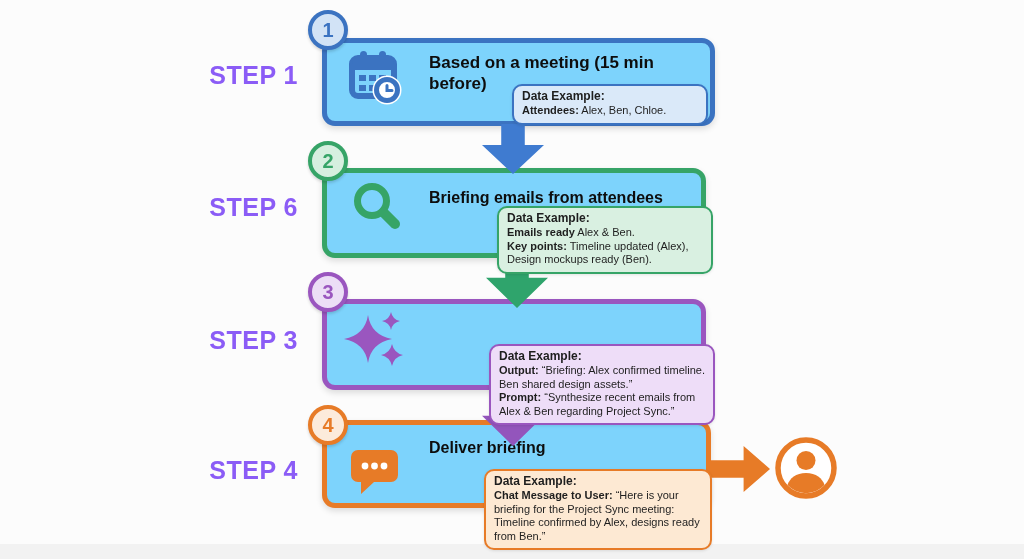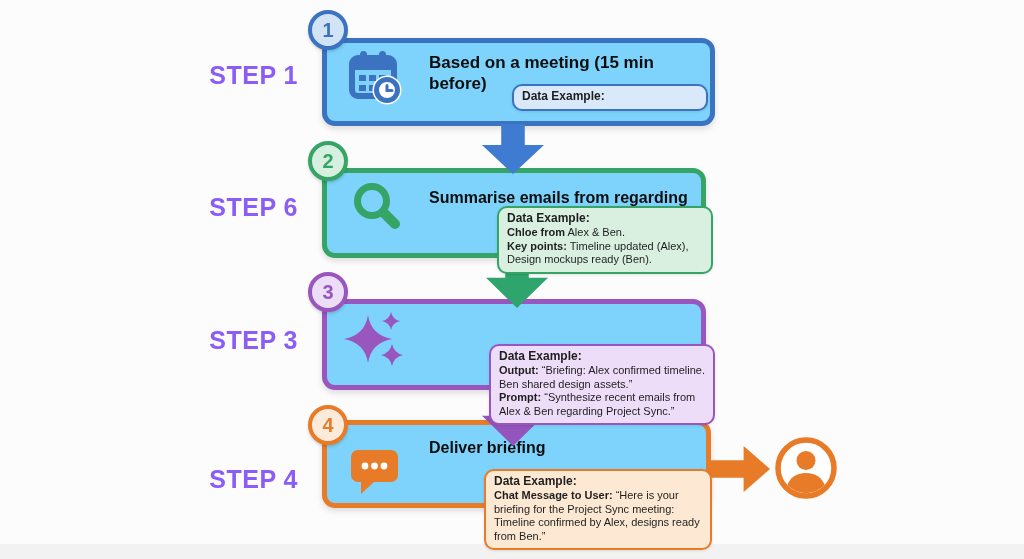--- a/index.html
+++ b/index.html
@@ -56,21 +56,21 @@
   .g2 .step-label{top:193px;} .g2 .box{left:322px;top:168px;width:374px;height:80px;}
   .g2 .num-circle{left:308px;top:141px;} .g2 .step-icon{left:350px;top:180px;}
   .g2 .title{left:424px;top:183px;}
   .g2 .callout{left:497px;top:206px;width:196px;}
 
   .g3 .step-label{top:326px;} .g3 .box{left:322px;top:299px;width:374px;height:81px;}
   .g3 .num-circle{left:308px;top:272px;} .g3 .step-icon{left:344px;top:308px;}
   .g3 .title{left:424px;top:314px;}
   .g3 .callout{left:489px;top:344px;width:206px;}
 
-  .g4 .step-label{top:456px;margin-top:9px;} .g4 .box{left:322px;top:420px;width:379px;height:78px;}
+  .g4 .step-label{top:456px;} .g4 .box{left:322px;top:420px;width:379px;height:78px;}
   .g4 .num-circle{left:308px;top:405px;} .g4 .step-icon{left:346px;top:444px;}
   .g4 .title{left:424px;top:447px;}
   .g4 .callout{left:484px;top:481px;width:208px;}
 
   .a1{left:482px;top:124px;width:62px;height:50px;}
   .a2{left:486px;top:256px;width:62px;height:52px;}
   .a3{left:482px;top:394px;width:62px;height:52px;}
   .end-arrow{left:710px;top:446px;width:60px;height:46px;}
   .end-user{left:773px;top:435px;width:66px;height:66px;}
 </style>
@@ -78,20 +78,21 @@
 <body>
 
 <div class="canvas">
 
   <section class="step-group g1" style="--accent: #3b73c1; --fill-light: #d2e3f6; --callout-fill: #dae9f9;">
     <div class="step-label">STEP 1</div>
     <div class="box">
       <h2 class="title" style="left:102px;top:10px;width:258px;">Based on a meeting (15 min before)</h2>
       <div class="callout" style="left:185px;top:41px;width:176px;">
         <div class="callout-heading">Data Example:</div>
+        <div class="callout-line"><b>Attendees:</b><span> Alex, Ben, Chloe.</span></div>
       </div>
     </div>
     <div class="num-circle">
         <span>1</span>
       </div>
     <span class="step-icon">
       <svg width="58" height="58" viewBox="0 0 58 58">
         <rect x="14" y="3" width="7" height="12" rx="3.5" fill="currentColor"></rect>
         <rect x="33" y="3" width="7" height="12" rx="3.5" fill="currentColor"></rect>
         <rect x="6" y="10" width="42" height="38" rx="6" fill="none" stroke="currentColor" stroke-width="6"></rect>
@@ -104,24 +105,24 @@
         <circle cx="41" cy="42" r="14.5" fill="#ffffff"></circle>
         <circle cx="41" cy="42" r="10.5" fill="#ffffff" stroke="currentColor" stroke-width="5"></circle>
         <path d="M41 37.5 V42.5 H46" stroke="currentColor" stroke-width="3" fill="none" stroke-linecap="round"></path>
       </svg>
     </span>
   </section>
 
   <section class="step-group g2" style="--accent: #36a467; --fill-light: #d6efdf; --callout-fill: #d9f0e1;">
     <div class="step-label">STEP 6</div>
     <div class="box">
-      <h2 class="title oneline" style="left:102px;top:15px;">Summarise emails from regarding</h2>
+      <h2 class="title oneline" style="left:102px;top:15px;">Briefing emails from attendees</h2>
       <div class="callout" style="left:170px;top:33px;width:196px;">
         <div class="callout-heading">Data Example:</div>
-        <div class="callout-line"><b>Chloe from</b><span> Alex &amp; Ben.</span></div>
+        <div class="callout-line"><b>Emails ready</b><span> Alex &amp; Ben.</span></div>
         <div class="callout-line"><b>Key points:</b><span> Timeline updated (Alex), Design mockups ready (Ben).</span></div>
       </div>
     </div>
     <div class="num-circle">
         <span>2</span>
       </div>
     <span class="step-icon">
       <svg width="56" height="56" viewBox="0 0 56 56">
         <circle cx="22" cy="21" r="14.5" fill="none" stroke="currentColor" stroke-width="7"></circle>
         <line x1="33.5" y1="32.5" x2="45" y2="44" stroke="currentColor" stroke-width="10" stroke-linecap="round"></line>

